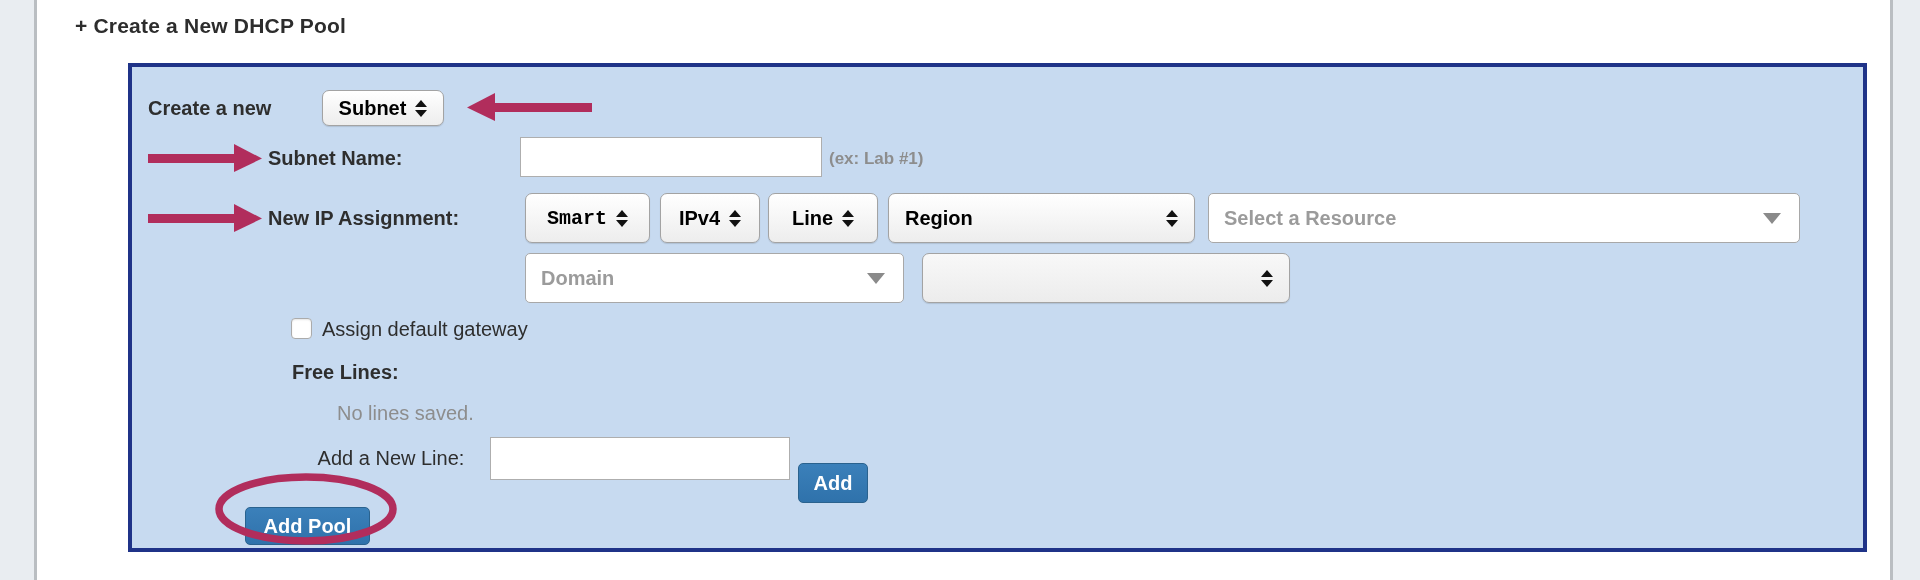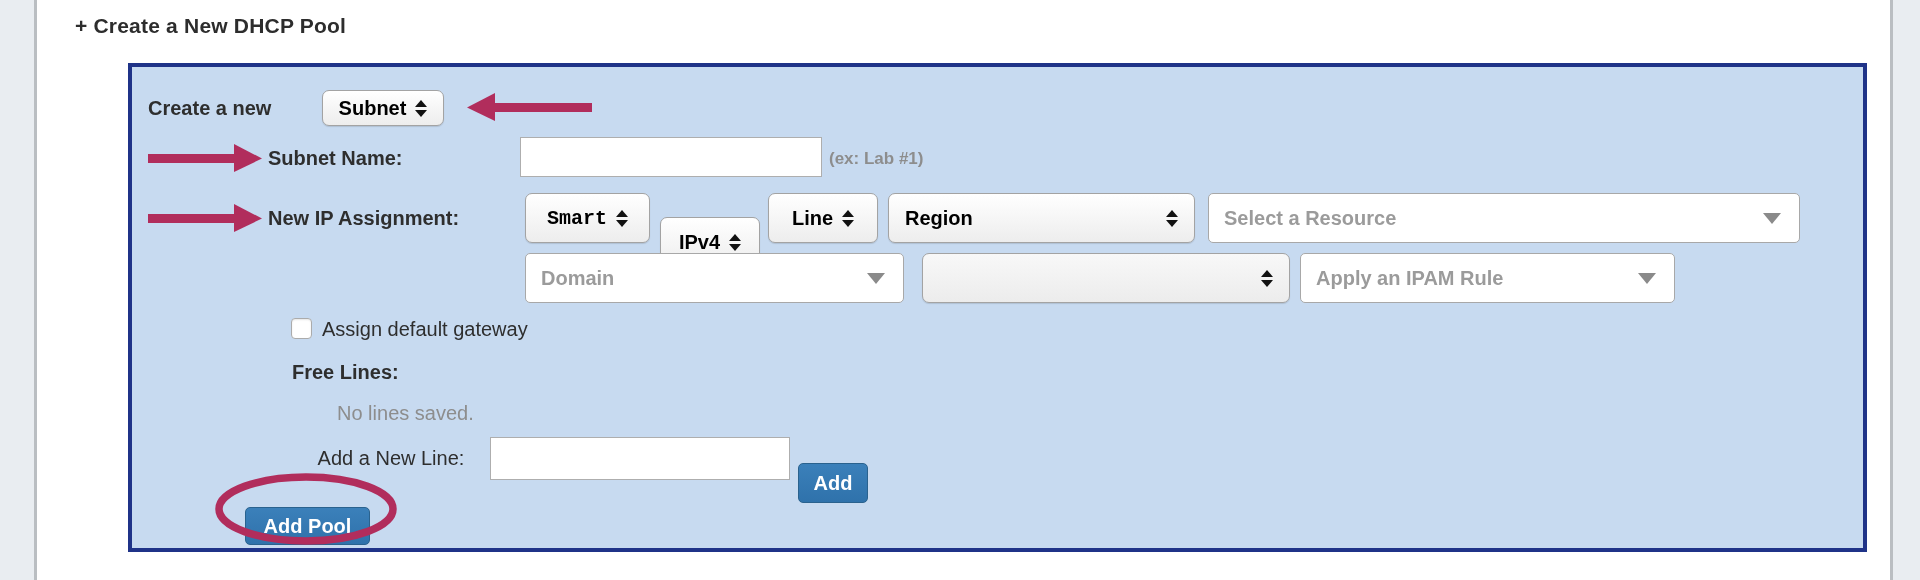--- a/index.html
+++ b/index.html
@@ -103,21 +103,21 @@
       </svg>
       <div class="lbl bold" style="left:136px; top:138px;">New IP Assignment:</div>
 
       <div class="mselect" style="left:393px; top:126px; width:125px;font-family:Liberation Mono, monospace;">
         <span>Smart</span>
         <span class="updown">
             <span class="up"></span>
             <span class="dn"></span>
           </span>
       </div>
-      <div class="mselect" style="left:528px; top:126px; width:100px;margin-top:24px;">
+      <div class="mselect" style="left:528px; top:126px; width:100px;">
         <span>IPv4</span>
         <span class="updown">
             <span class="up"></span>
             <span class="dn"></span>
           </span>
       </div>
       <div class="mselect" style="left:636px; top:126px; width:110px;">
         <span>Line</span>
         <span class="updown">
             <span class="up"></span>
@@ -140,24 +140,20 @@
         <span>Domain</span>
         <span class="caret"></span>
       </div>
       <div class="mselect empty spread" style="left:790px; top:186px; width:368px;">
         <span></span>
         <span class="updown">
             <span class="up"></span>
             <span class="dn"></span>
           </span>
       </div>
-      <div class="s2" style="left:1168px; top:186px; width:375px;">
-        <span>Apply an IPAM Rule</span>
-        <span class="caret"></span>
-      </div>
 
       <input type="checkbox" class="cbox" style="left: 159px; top: 251px;">
       <label class="lbl" style="left:190px; top:249px;">Assign default gateway</label>
 
       <div class="lbl bold" style="left:160px; top:292px;">Free Lines:</div>
       <div class="lbl gray" style="left:205px; top:333px;">No lines saved.</div>
 
       <div class="lbl" style="left:166px; top:378px; width:186px; text-align:center;">Add a New Line:</div>
       <input class="tinput" style="left: 358px; top: 370px; width: 300px; height: 43px;" type="text" value="">
       <button class="btn" style="left:666px; top:376px; width:70px; height:40px;">Add</button>

